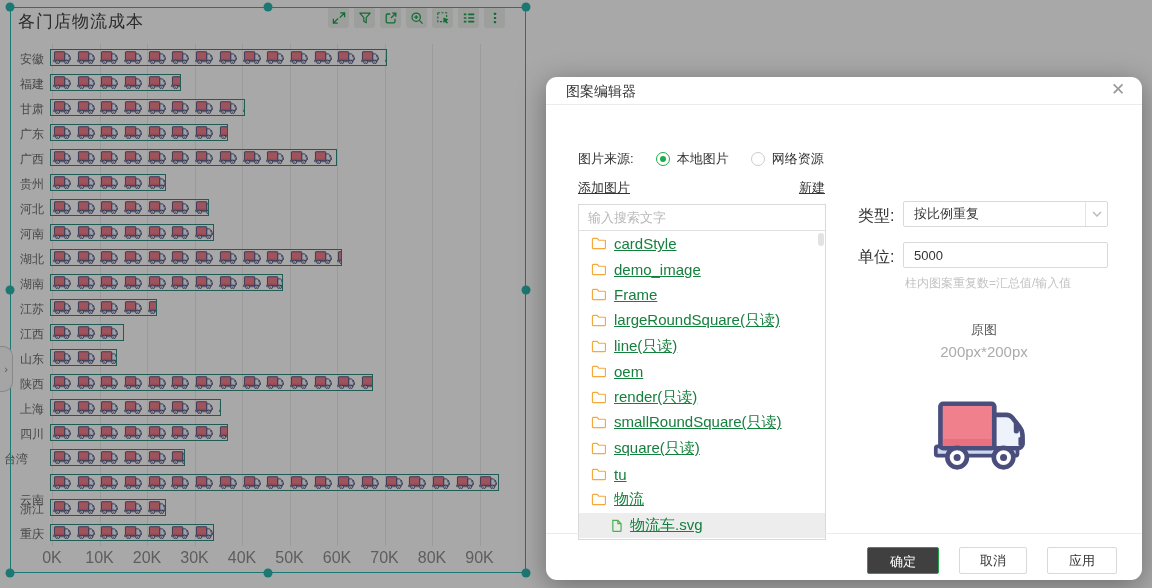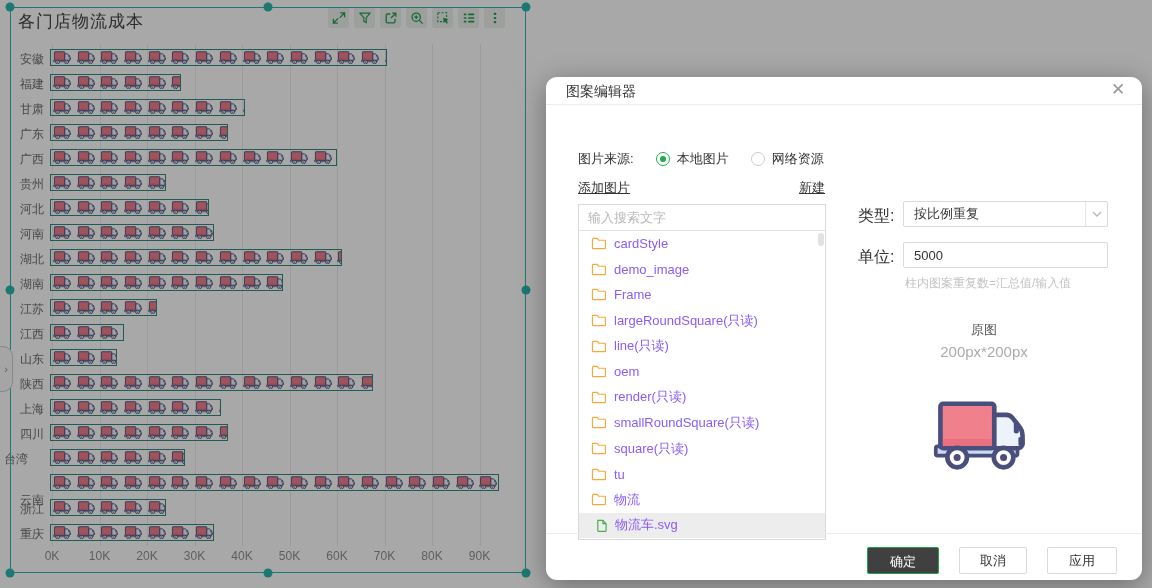--- a/index.html
+++ b/index.html
@@ -10,21 +10,21 @@
   
   .page { position:absolute; inset:0; background:#fff; }
   .chart-title { position:absolute; left:18px; top:10px; font-size:17px; color:#444; letter-spacing:1px; }
   .toolbar { position:absolute; left:328px; top:7px; display:flex; gap:5px; }
   .tool-btn { width:21px; height:21px; border-radius:3px; background:#eef1ef; display:flex; align-items:center; justify-content:center; }
   .tool-btn svg { display:block; }
   .gridline { position:absolute; top:44px; height:502px; width:1px; background:#ececec; }
   .row-label { position:absolute; width:30px; font-size:12px; color:#6b6f6b; }
   .bar { position:absolute; height:17px; border:1px solid #2f8d80; overflow:hidden; display:flex; align-items:center; padding-left:2px; }
   .truck-slot { flex:0 0 23.7px; display:flex; align-items:center; }
-  .x-label { position:absolute; top:549px; width:44px; margin-left:-22px; text-align:center; font-size:12px; color:#8d918d; }
+  .x-label { position:absolute; top:549px; width:44px; margin-left:-22px; text-align:center; font-size:16px; color:#8d918d; }
 
   .sel-rect { position:absolute; left:10px; top:7px; width:516px; height:566px; border:1px solid #2ab6ae; pointer-events:none; }
   .handle { position:absolute; width:9px; height:9px; border-radius:50%; background:#2ab6ae; transform:translate(-50%,-50%); }
   .left-tab { position:absolute; left:0; top:346px; width:13px; height:46px; background:#fafafa; border:1px solid #cfcfcf; border-left:none; border-radius:0 10px 10px 0; color:#8a8a8a; font-size:11px; display:flex; align-items:center; justify-content:center; }
 
   
   .overlay { position:absolute; inset:0; background:rgba(0,0,0,0.34); }
 
   
   .dialog { position:absolute; left:546px; top:77px; width:596px; height:503px; background:#fff; border-radius:11px; box-shadow:0 6px 28px rgba(0,0,0,0.35); font-size:13px; color:#333; }
@@ -40,22 +40,22 @@
 
   .link { color:#333; text-decoration:underline; cursor:pointer; }
   .add-link { position:absolute; left:32px; top:74px; }
   .new-link { position:absolute; left:253px; top:74px; }
 
   .file-panel { position:absolute; left:32px; top:99px; width:248px; height:336px; border:1px solid #d9d9d9; background:#fff; }
   .search-box { height:26px; border-bottom:1px solid #e2e2e2; display:flex; align-items:center; }
   .search-box input { border:none; outline:none; width:100%; padding:0 9px; font-size:13px; color:#333; font-family:"Liberation Sans",sans-serif; }
   .search-box input::placeholder { color:#b8b8b8; }
   .file-list { position:relative; height:307px; overflow:hidden; }
-  .file-row { height:25.6px; display:flex; align-items:center; gap:8px; padding-left:12px; font-size:13px; color:#8b5cf6; cursor:pointer; }
-  .file-row.indent { padding-left:17px; }
+  .file-row { height:25.6px; display:flex; align-items:center; gap:8px; padding-left:12px; font-size:15px; color:#15803d; cursor:pointer;text-decoration:underline; }
+  .file-row.indent { padding-left:32px; }
   .file-row.selected { background:#ededed; }
   .scroll-thumb { position:absolute; right:1px; top:2px; width:6px; height:13px; background:#e2e2e2; border-radius:3px; }
 
   .fld-label { position:absolute; font-size:16px; color:#333; }
   .select-box { position:absolute; left:357px; top:96px; width:205px; height:26px; border:1px solid #d9d9d9; border-radius:2px; display:flex; align-items:center; cursor:pointer; background:#fff; }
   .select-value { flex:1; padding-left:10px; color:#333; }
   .select-caret { width:22px; height:100%; border-left:1px solid #e4e4e4; display:flex; align-items:center; justify-content:center; }
   .unit-input { position:absolute; left:357px; top:137px; width:205px; height:26px; border:1px solid #d9d9d9; border-radius:2px; padding:0 10px; font-size:13px; color:#333; outline:none; font-family:"Liberation Sans",sans-serif; }
   .hint { position:absolute; left:359px; top:170px; font-size:12px; color:#c3c3c3; }
   .orig-wrap { position:absolute; left:312px; top:216px; width:252px; text-align:center; }

